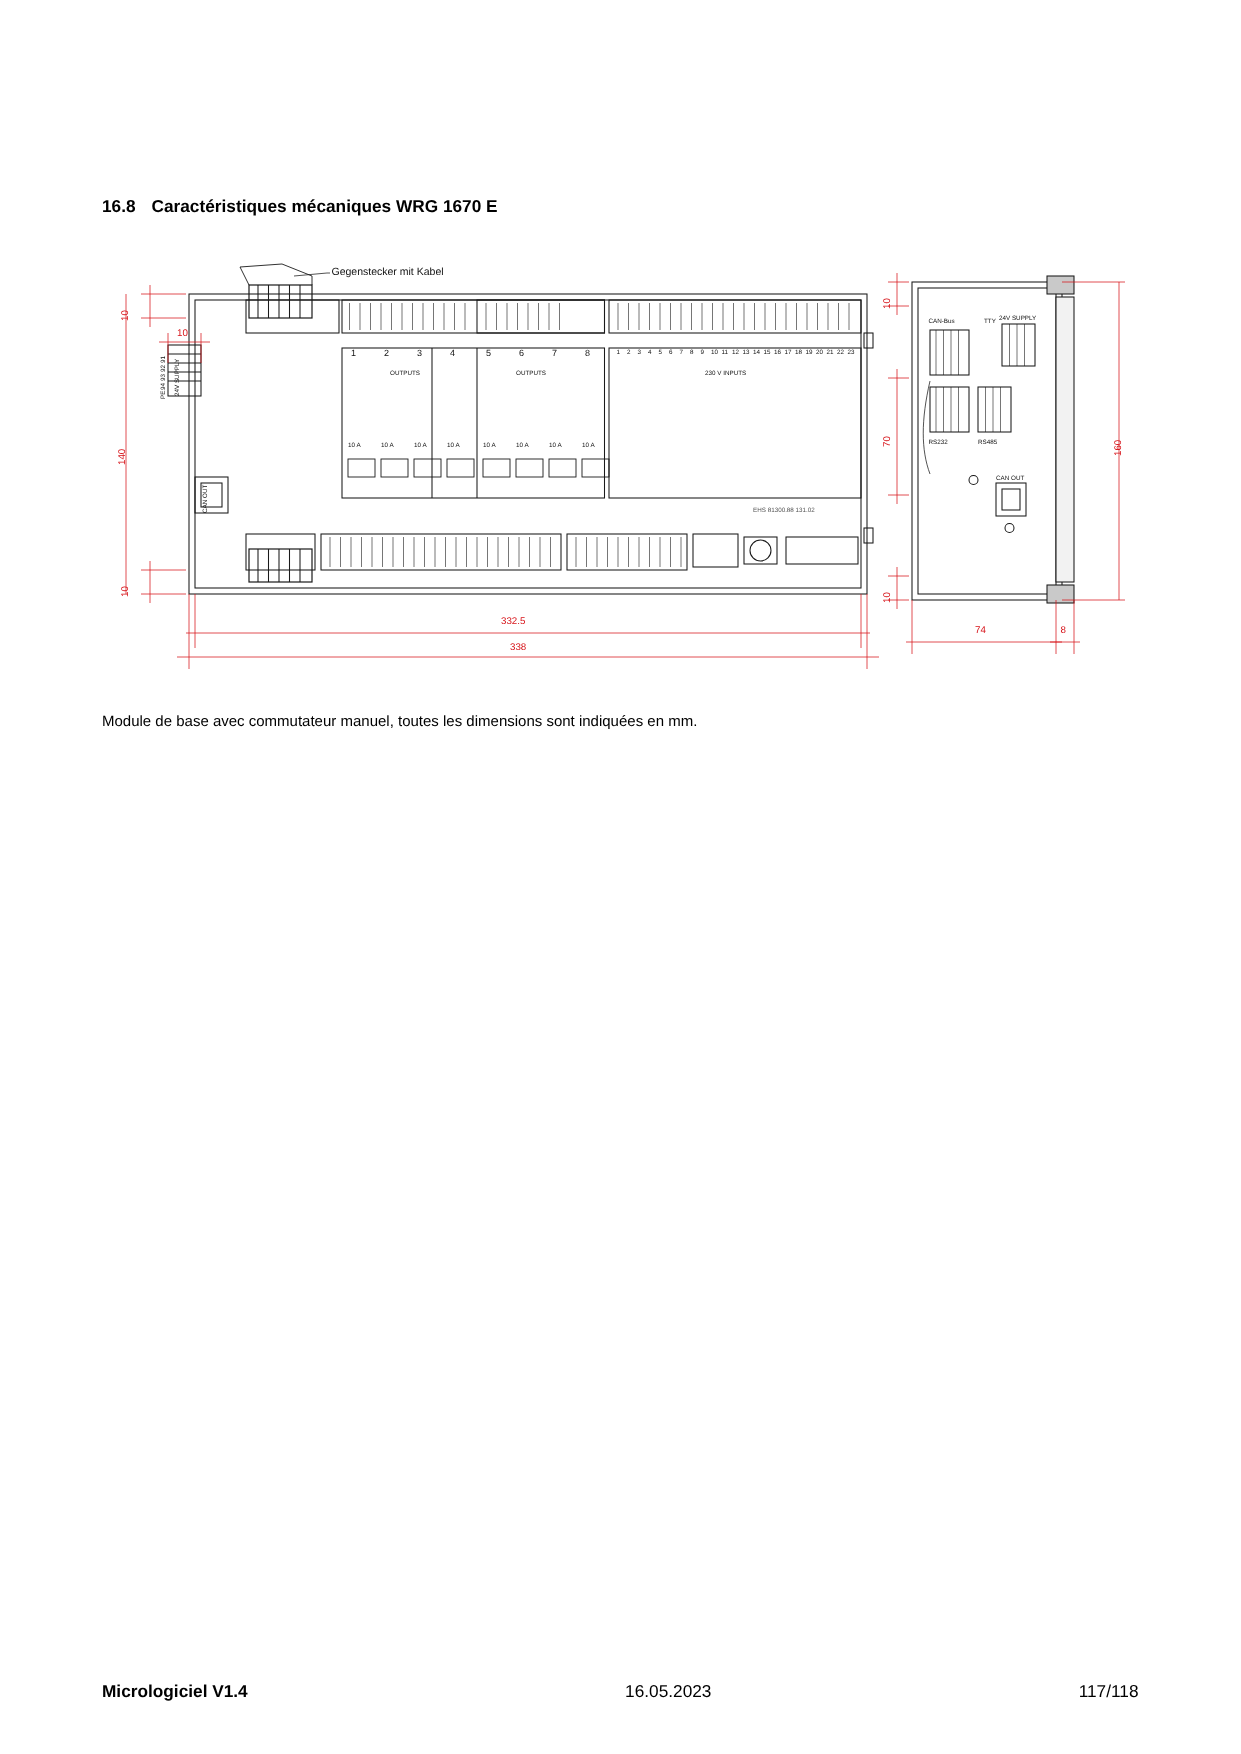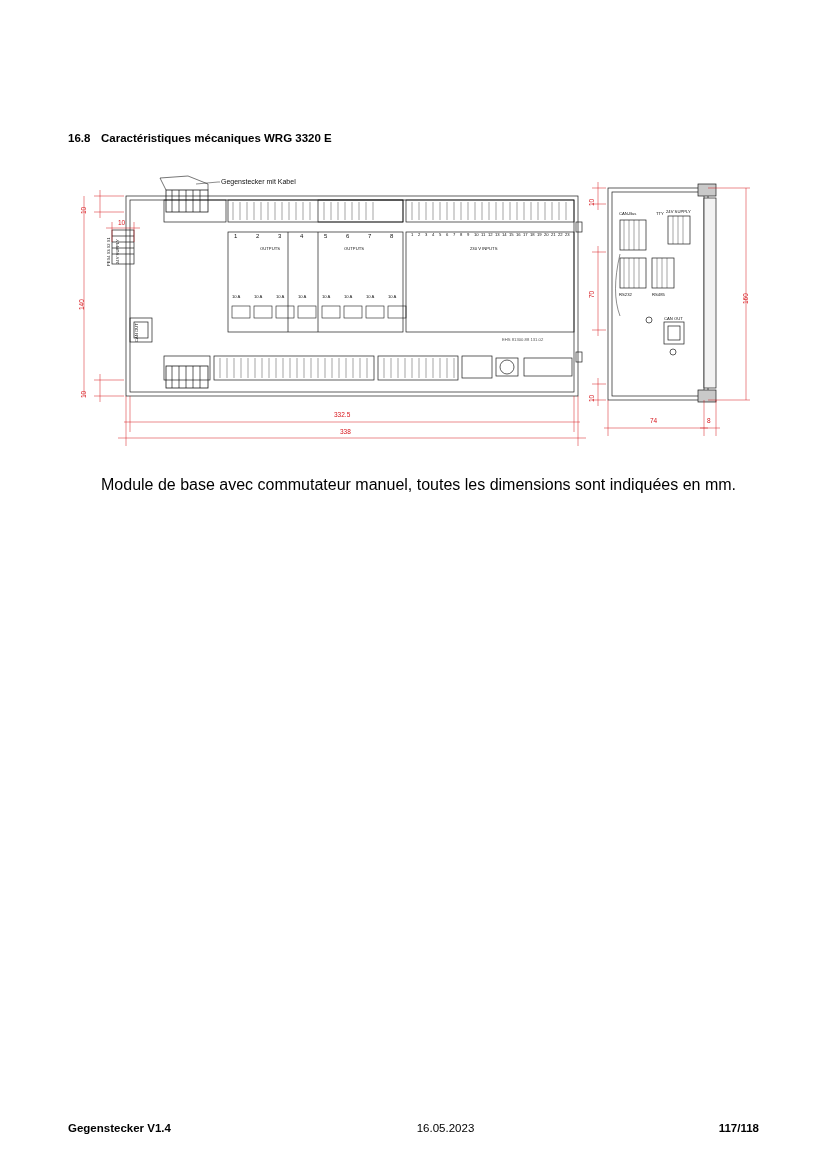--- a/index.html
+++ b/index.html
@@ -37,22 +37,21 @@
     font-weight: bold;
   }
   .section-heading .num {
     display: inline-block;
     width: 33px;
   }
   .caption {
     position: absolute;
     left: 68px;
     top: 476px;
-    font-size: 16px;
-    margin-left: 33px;
+    font-size: 10px;
   }
   .footer {
     position: absolute;
     left: 0;
     right: 0;
     top: 1122px;
     height: 20px;
   }
   .footer .left {
     position: absolute;
@@ -65,21 +64,21 @@
     left: 0;
     width: 827px;
     text-align: center;
     font-size: 11.5px;
     margin-left: 32px;
   }
   .footer .right {
     position: absolute;
     right: 68px;
     font-size: 11.5px;
-    font-weight: bold;
+    font-weight: normal;
     text-align: center;
   }
 
   
   .drawing {
     position: absolute;
     left: 68px;
     top: 170px;
     width: 692px;
     height: 285px;
@@ -108,21 +107,21 @@
   }
   svg { display: block; }
 </style>
 </head>
 <body>
 
 <div class="page">
 
 
   <div class="section-heading">
-    <span class="num">16.8</span><span>Caractéristiques mécaniques WRG 3320 E</span>
+    <span class="num">16.8</span><span>Caractéristiques mécaniques WRG 1670 E</span>
   </div>
 
   <div class="drawing">
 
     <svg width="692" height="285" viewBox="0 0 692 285">
       <g stroke="#1a1a1a" fill="none" stroke-width="0.7">
 
         <rect x="58" y="26" width="452" height="200"></rect>
         <rect x="62" y="30" width="444" height="192"></rect>
 
@@ -425,18 +424,18 @@
     <div class="lbl tiny" style="left:588px; top:41px;">TTY</div>
     <div class="lbl tiny" style="left:551px; top:122px;">RS232</div>
     <div class="lbl tiny" style="left:584px; top:122px;">RS485</div>
     <div class="lbl tiny" style="left:598px; top:39px;">24V SUPPLY</div>
     <div class="lbl tiny" style="left:596px; top:146px;">CAN OUT</div>
   </div>
 
   <div class="caption">Module de base avec commutateur manuel, toutes les dimensions sont indiquées en mm.</div>
 
   <div class="footer">
-    <div class="left">Gegenstecker V1.4</div>
+    <div class="left">Micrologiciel V1.4</div>
     <div class="center">16.05.2023</div>
     <div class="right">117/118</div>
   </div>
 
 </div>
 
 </body></html>

